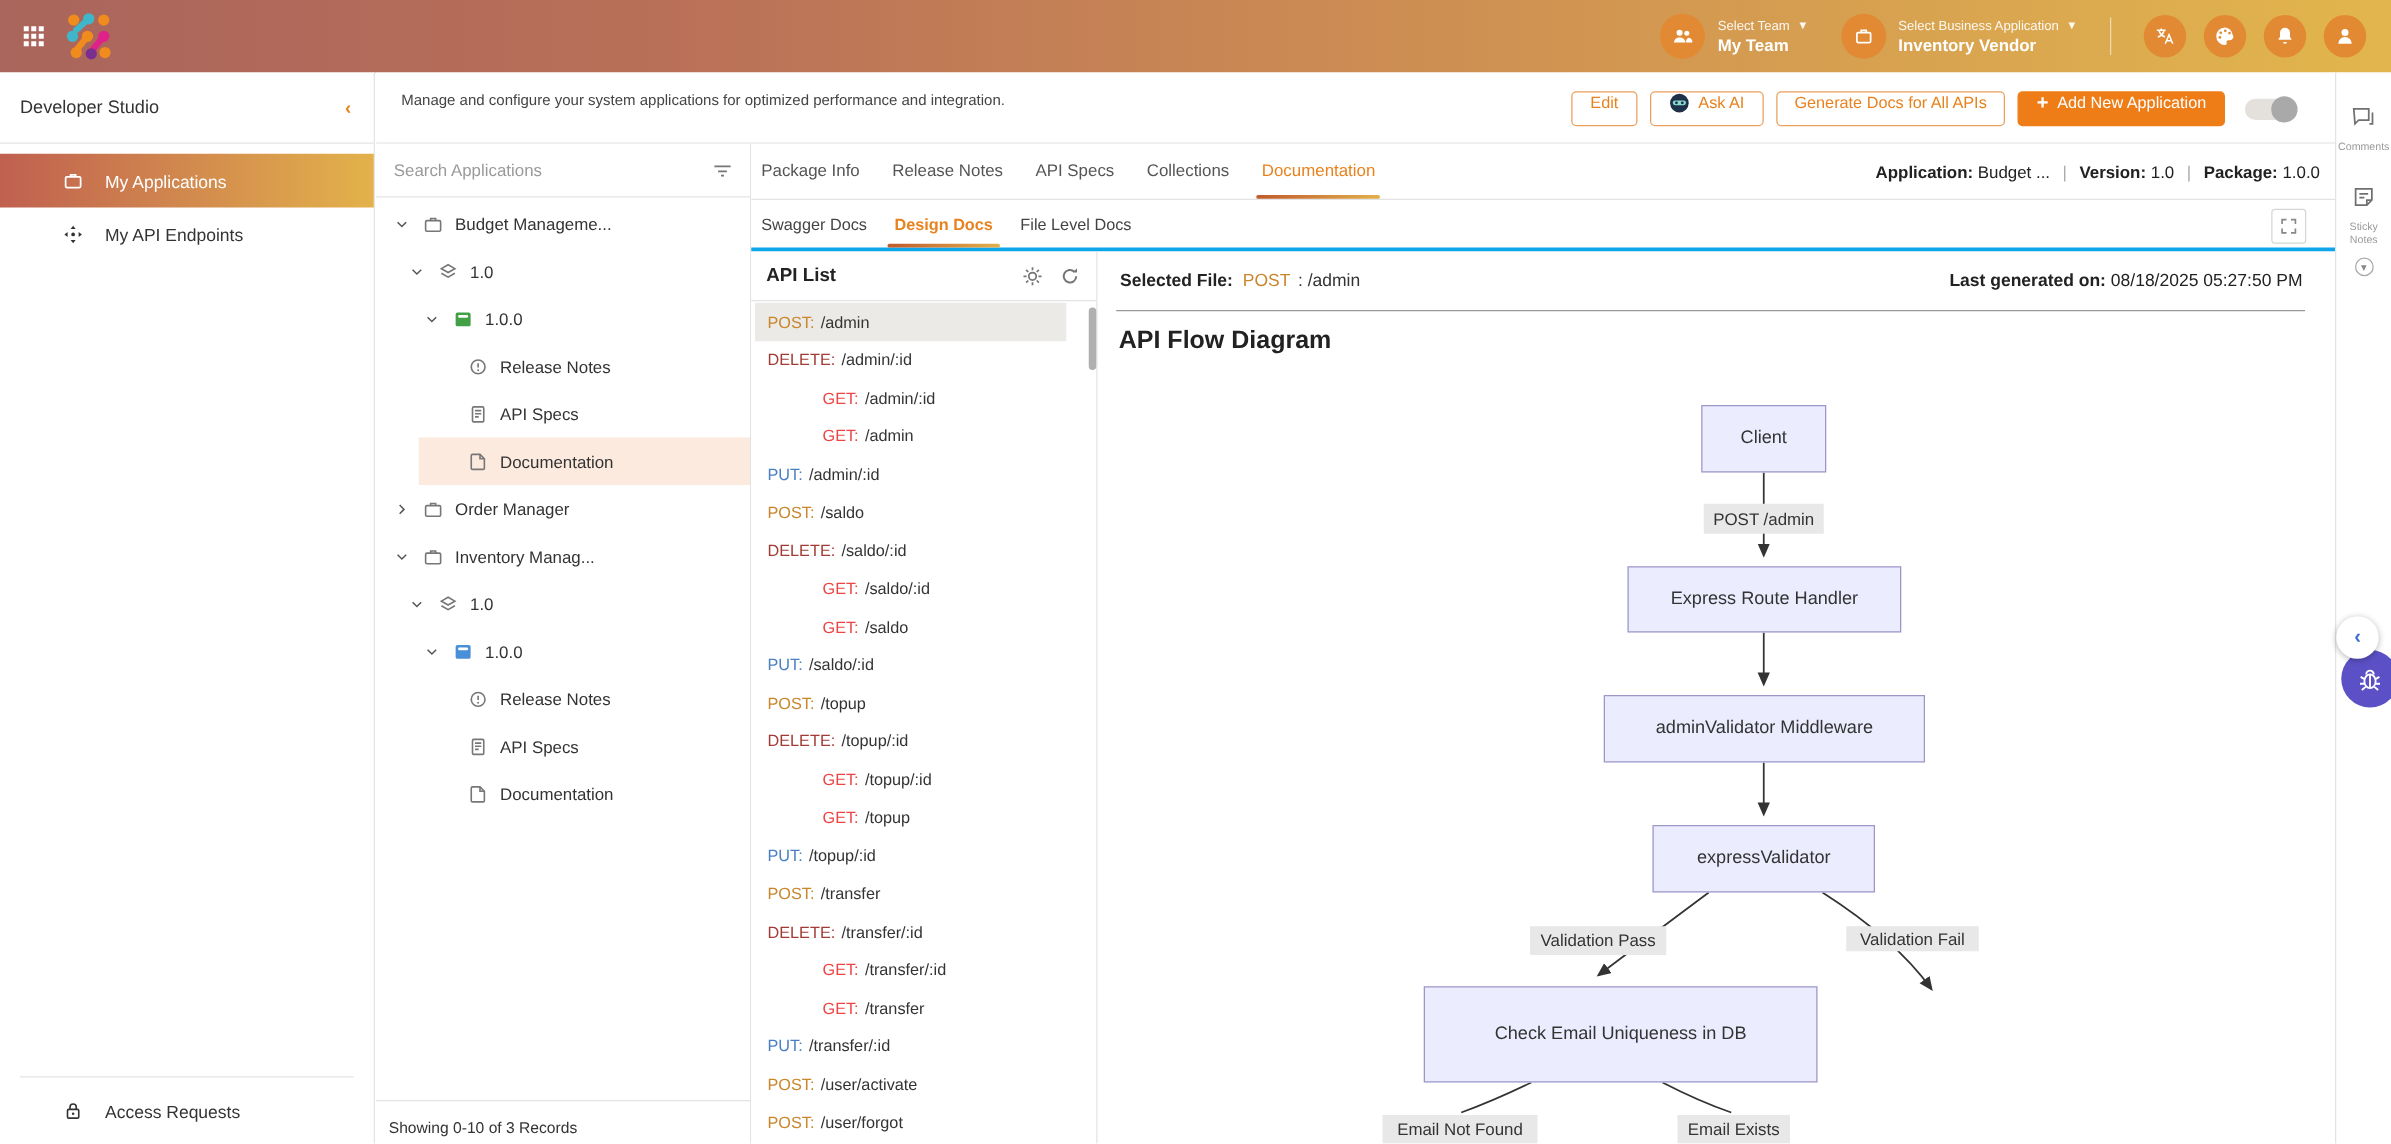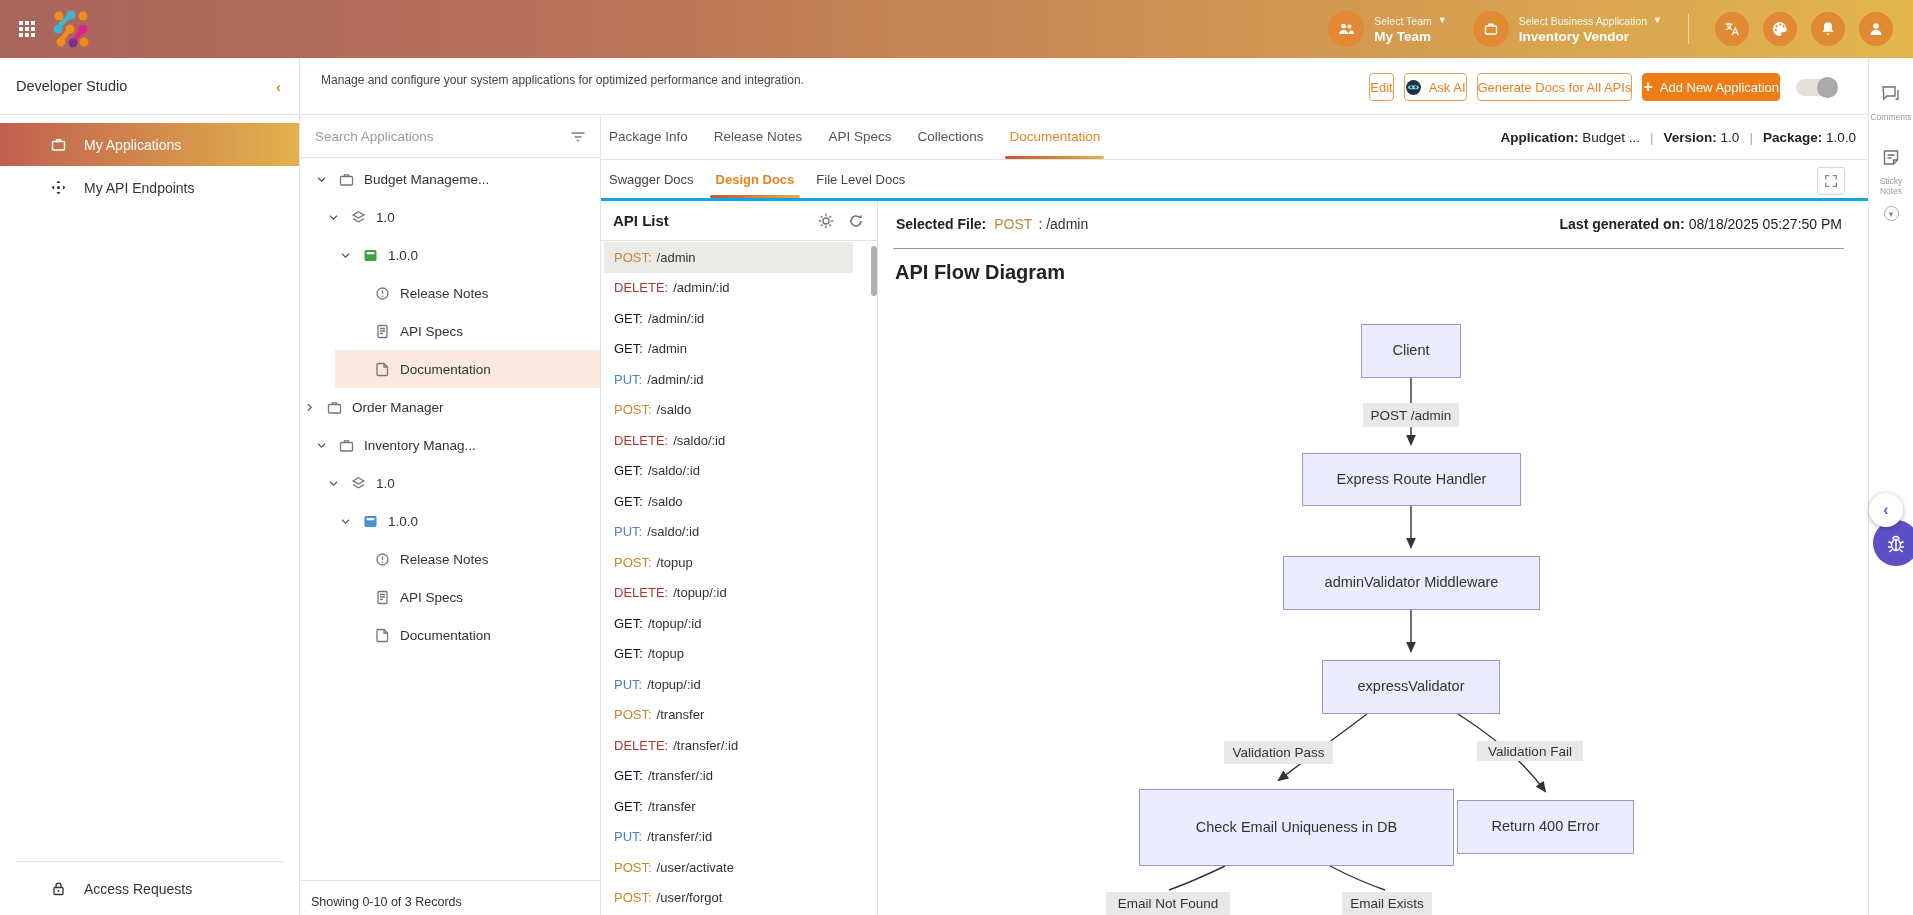--- a/index.html
+++ b/index.html
@@ -33,21 +33,21 @@
   .side-bottom-item { height:53px; display:flex; align-items:center; padding-left:50px; gap:17px; font-size:14px; cursor:pointer; }
 
   
   .content-head { position:absolute; left:301px; top:58px; width:1567px; height:57px; border-bottom:1px solid #e3e3e3; background:#fff; }
   .ch-left { padding:10px 0 0 20px; }
   .pg-title-row { display:flex; align-items:center; gap:8px; }
   .pg-title { font-size:15px; font-weight:bold; color:#222; }
   .help-dot { width:15px; height:15px; border-radius:50%; background:#bdbdbd; color:#fff; font-size:10px; font-weight:bold; display:flex; align-items:center; justify-content:center; }
   .pg-sub { font-size:12px; color:#444; margin-top:5px; }
   .ch-btns { position:absolute; right:30px; top:15px; display:flex; align-items:center; gap:10px; }
-  .btn { height:28px; border:1px solid #eaa05c; border-radius:4px; background:#fff; color:#e8821e; font-size:13px; padding:0 0; display:flex; align-items:center; gap:7px; cursor:pointer; white-space:nowrap; font-family:"Liberation Sans",sans-serif; }
+  .btn { height:28px; border:1px solid #eaa05c; border-radius:4px; background:#fff; color:#e8821e; font-size:13px; padding:0 14px; display:flex; gap:7px; cursor:pointer; white-space:nowrap; font-family:"Liberation Sans",sans-serif; }
   .btn.primary { background:#ee7d17; border-color:#ee7d17; color:#fff; }
   .btn .plus { font-size:16px; font-weight:bold; }
   .toggle { position:relative; width:42px; height:17px; border-radius:9px; background:#e4e1dd; margin-left:6px; cursor:pointer; }
   .toggle .knob { position:absolute; right:0px; top:-2px; width:21px; height:21px; border-radius:50%; background:#a9a9a9; }
 
   
   .tree-panel { position:absolute; left:301px; top:115px; width:300px; bottom:0; border-right:1px solid #e3e3e3; background:#fff; }
   .search-row { height:43px; border-bottom:1px solid #e3e3e3; display:flex; align-items:center; padding:0 14px; gap:8px; }
   .search-row input { flex:1; border:none; outline:none; font-size:13.5px; color:#333; font-family:"Liberation Sans",sans-serif; }
   .search-row input::placeholder { color:#9a9a9a; }
@@ -76,21 +76,21 @@
   
   .api-panel { position:absolute; left:0; top:86px; width:277px; bottom:0; border-right:1px solid #e3e3e3; }
   .api-head { height:40px; border-bottom:1px solid #e3e3e3; display:flex; align-items:center; padding:0 12px; }
   .api-head .t { font-size:15px; font-weight:bold; color:#222; flex:1; }
   .api-head .ic { margin-left:12px; cursor:pointer; display:flex; }
   .api-list { position:absolute; top:41px; left:0; right:7px; bottom:0; overflow:hidden; }
   .api-row { height:30.5px; display:flex; align-items:center; padding-left:10px; margin:0 17px 0 3px; font-size:13px; white-space:nowrap; cursor:pointer; }
   .api-row.selected { background:#eceae6; }
   .api-row .m { margin-right:5px; }
   .api-row .p { color:#333; }
-  .m-POST { color:#c9862b; } .m-DELETE { color:#a33b35; } .m-GET { color:#0f172a; } .m-PUT { color:#4b80c4; }
+  .m-POST { color:#c9862b; } .m-DELETE { color:#a33b35; } .m-GET { color:#ef4444;margin-left:44px; } .m-PUT { color:#4b80c4; }
   .scroll-thumb { position:absolute; right:0px; top:45px; width:6px; height:50px; background:#b0b0b0; border-radius:3px; }
 
   
   .doc-panel { position:absolute; left:278px; top:86px; right:0; bottom:0; overflow:hidden; }
   .doc-head { height:46px; display:flex; align-items:center; padding:0 26px 0 17px; font-size:14px; color:#222; }
   .doc-head .lbl { font-weight:bold; }
   .doc-head .meth { color:#c9862b; margin-left:8px;text-align:center; }
   .doc-head .pth { color:#333; margin-left:6px; }
   .doc-head .right { margin-left:auto; }
   .doc-rule { position:absolute; left:14px; right:24px; top:47px; border-top:1px solid #999; }
@@ -387,21 +387,21 @@
           <span style="display: flex;">
             <svg width="17" height="17" viewBox="0 0 17 17">
               <g stroke="#777" fill="none" stroke-width="1.3">
                 <path d="M4 2.5h6L13.5 6v7.5a1 1 0 0 1-1 1H4a1 1 0 0 1-1-1v-10a1 1 0 0 1 1-1z"></path>
                 <path d="M10 2.5V6h3.5"></path>
               </g>
             </svg>
           </span>
           <span>Documentation</span>
         </div>
-        <div class="tree-row" style="">
+        <div class="tree-row" style="padding-left: 12px;">
           <span class="chev">
             <svg width="13" height="13" viewBox="0 0 17 17">
               <path d="M6.2 4l4.5 4.5-4.5 4.5" stroke="#555" fill="none" stroke-width="1.6"></path>
             </svg>
           </span>
           <span style="display: flex;">
             <svg width="17" height="17" viewBox="0 0 17 17">
               <g stroke="#777" fill="none" stroke-width="1.3">
                 <rect x="2.5" y="5.5" width="12" height="8.5" rx="1"></rect>
                 <path d="M6.5 5.5V3.8h4V5.5"></path>
@@ -665,21 +665,20 @@
       </svg>
 
       <div class="node" style="left:482px;top:123px;width:100px;height:54px;">Client</div>
       <div class="edge-label" style="left:484px;top:202px;width:96px;height:24px;">POST /admin</div>
       <div class="node" style="left:423px;top:252px;width:219px;height:53px;">Express Route Handler</div>
       <div class="node" style="left:404px;top:355px;width:257px;height:54px;">adminValidator Middleware</div>
       <div class="node" style="left:443px;top:459px;width:178px;height:54px;">expressValidator</div>
       <div class="edge-label" style="left:345px;top:540px;width:109px;height:23px;">Validation Pass</div>
       <div class="edge-label" style="left:598px;top:540px;width:106px;height:20px;">Validation Fail</div>
       <div class="node" style="left:260px;top:588px;width:315px;height:77px;">Check Email Uniqueness in DB</div>
-      <div class="node" style="left:578px;top:599px;width:177px;height:54px;">Return 400 Error</div>
       <div class="edge-label" style="left:227px;top:691px;width:124px;height:23px;">Email Not Found</div>
       <div class="edge-label" style="left:463px;top:691px;width:90px;height:23px;">Email Exists</div>
     </div>
   </div>
 
   <div class="rail">
     <div class="rail-item">
       <svg width="22" height="20" viewBox="0 0 22 20">
           <g stroke="#707070" fill="none" stroke-width="1.4">
             <path d="M3 3h12v9H7l-3 3z"></path>

